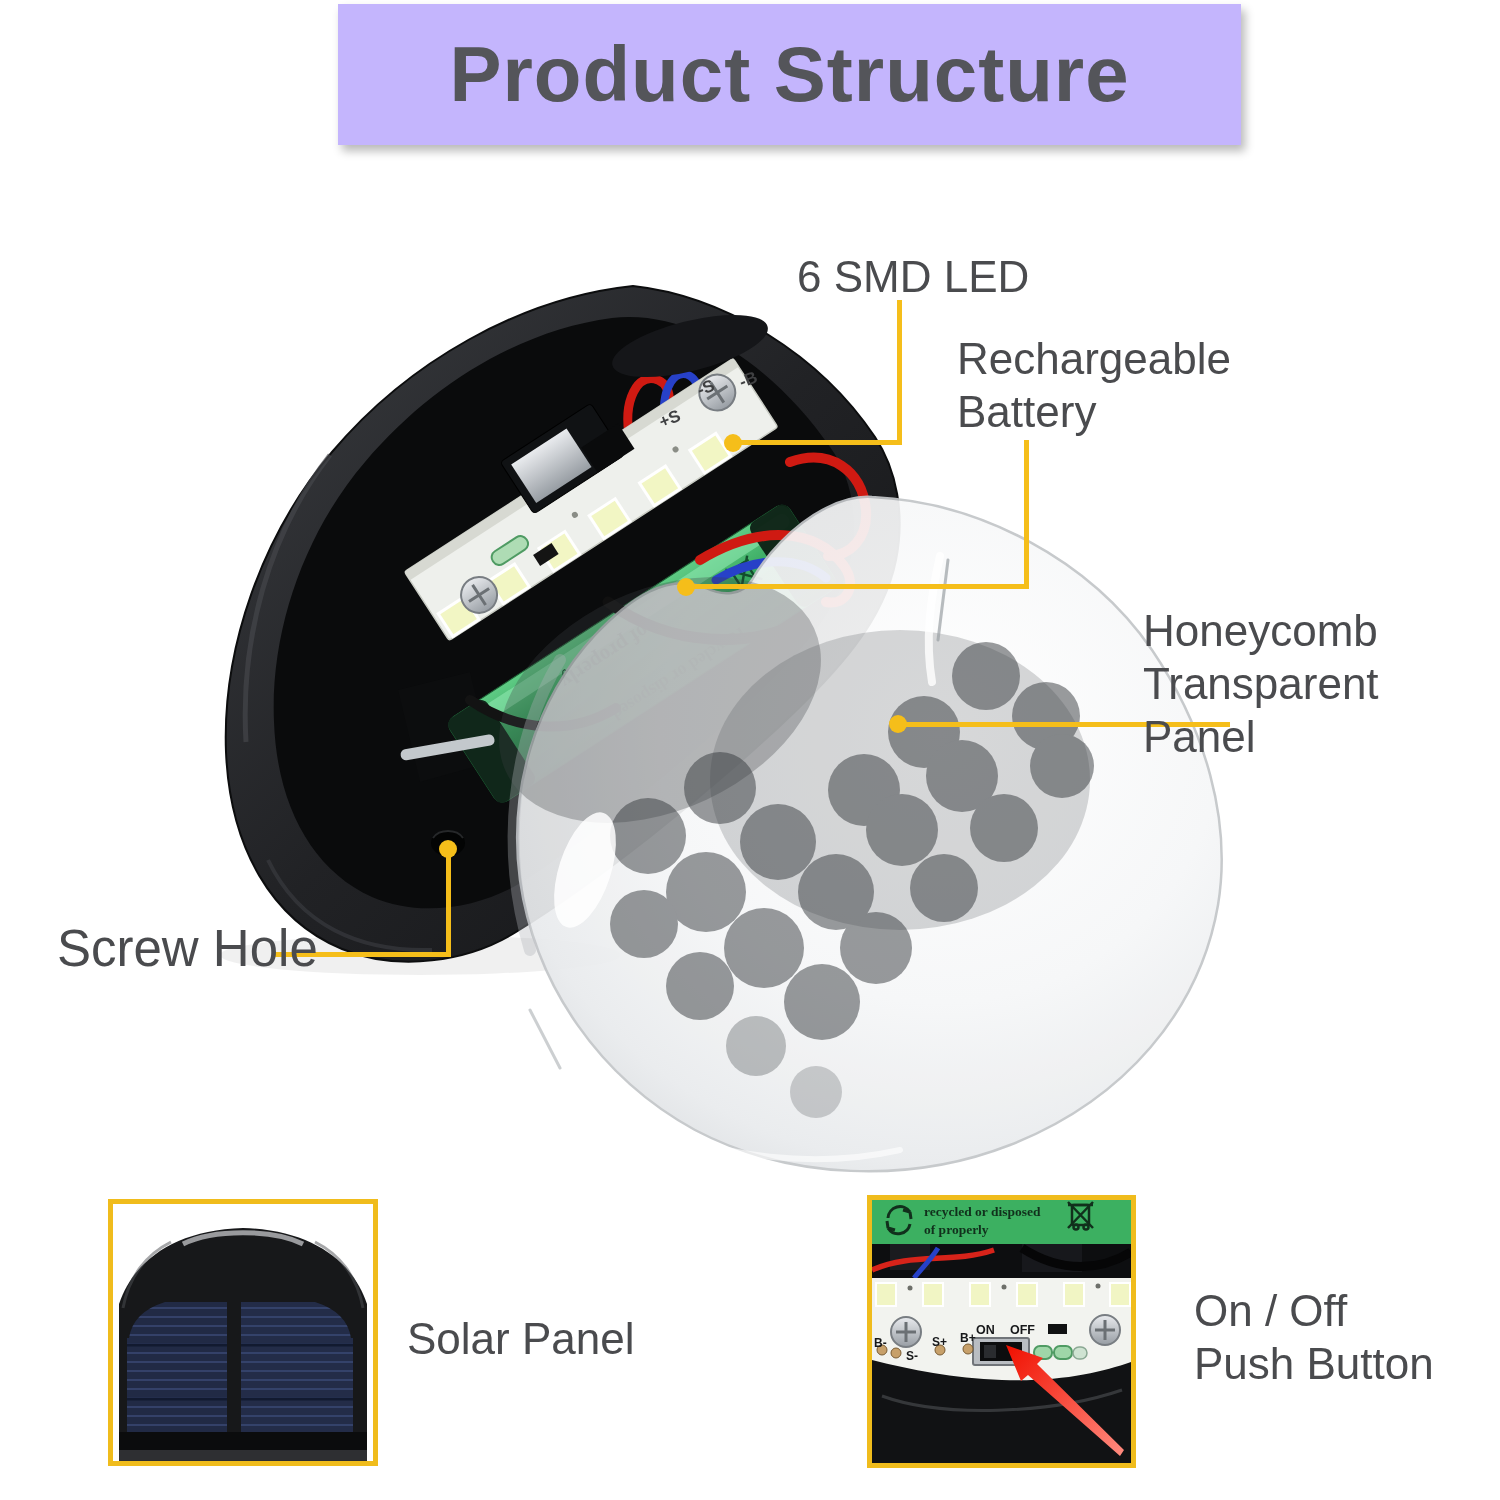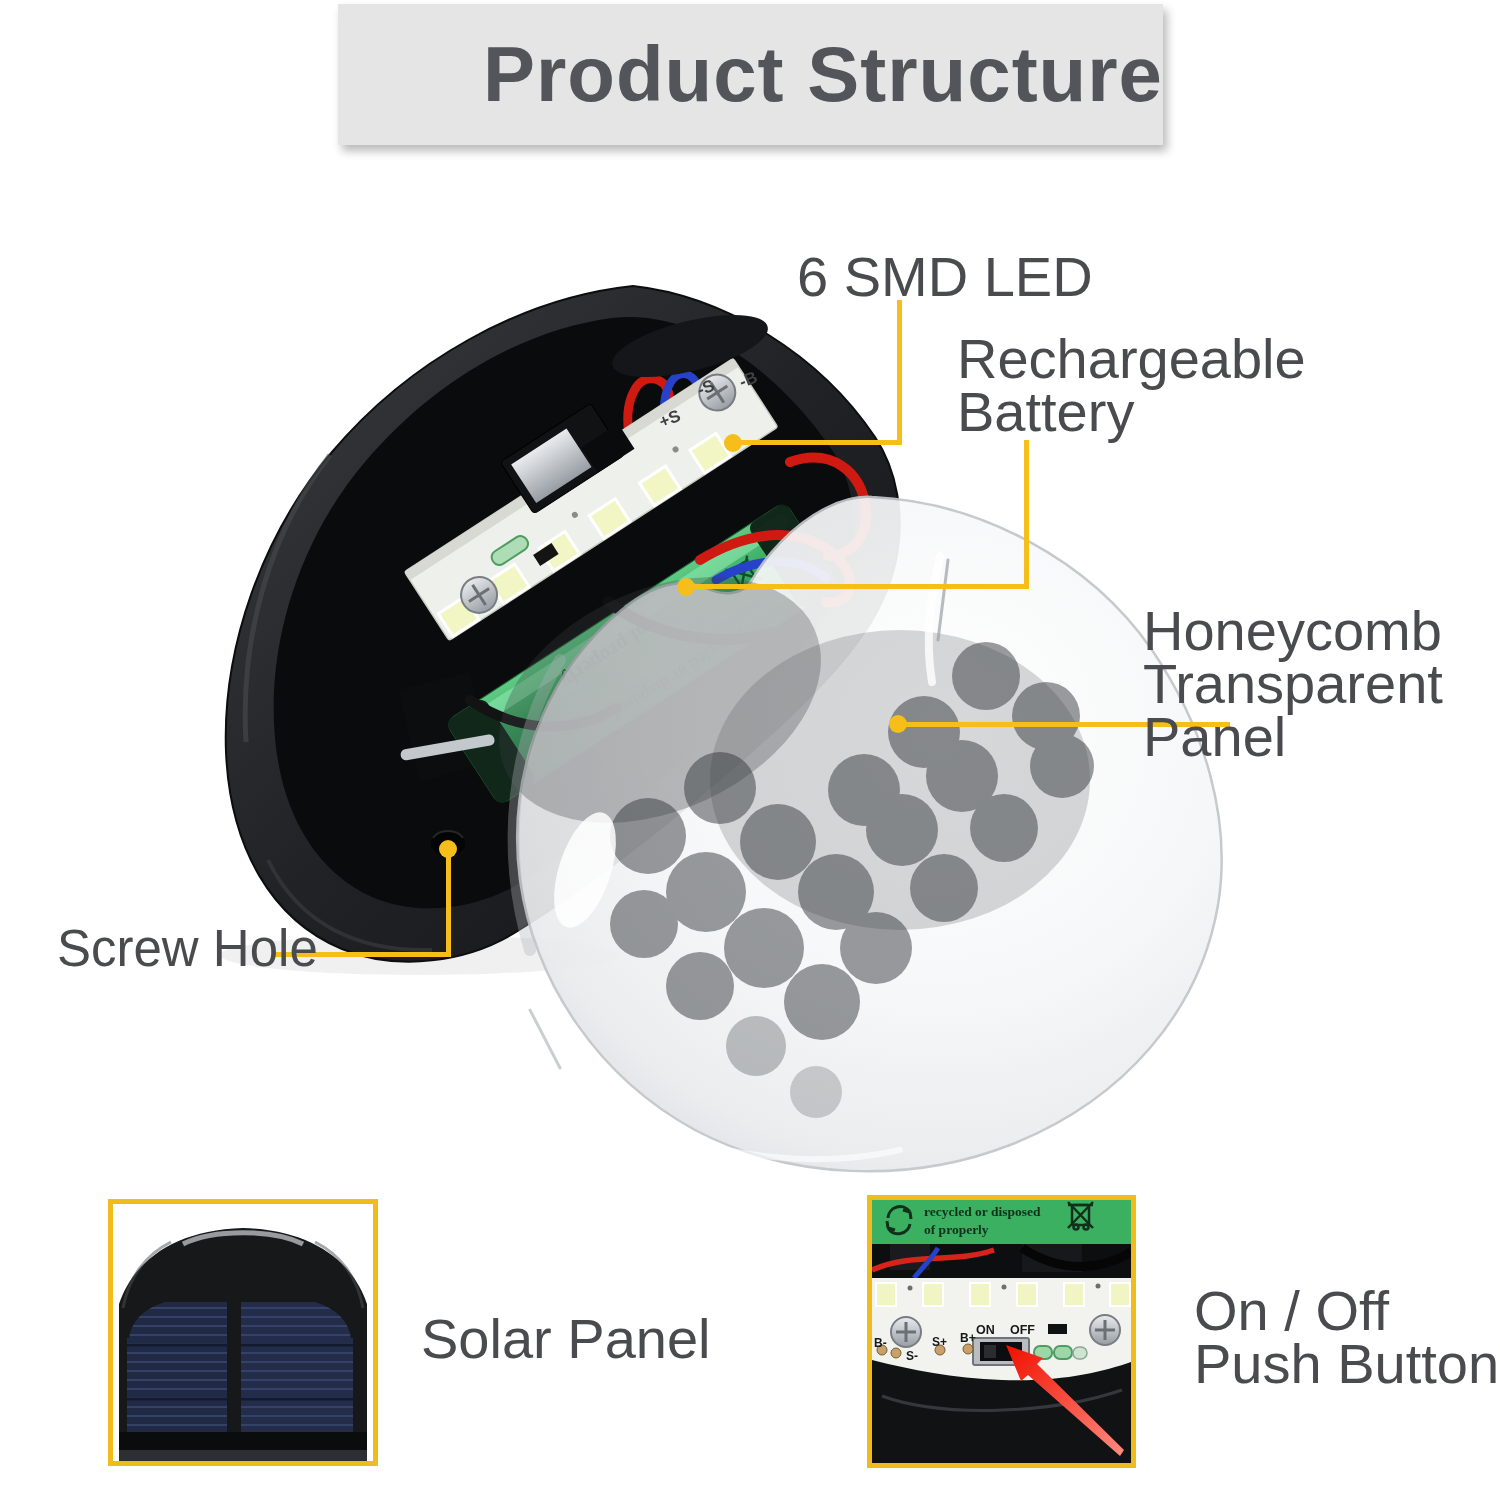--- a/index.html
+++ b/index.html
@@ -1,30 +1,30 @@
 <!DOCTYPE html>
 <html><head>
 <meta charset="utf-8">
 <style>
   html,body{margin:0;padding:0;background:#ffffff;}
   body{width:1500px;height:1500px;position:relative;overflow:hidden;
        font-family:"Liberation Sans",sans-serif;}
   .abs{position:absolute;}
   
-  .banner{left:338px;top:4px;width:825px;height:141px;background:#e5e5e5;
+  .banner{left:338px;top:4px;width:903px;height:141px;background:#c4b5fd;
           box-shadow:4px 6px 9px rgba(0,0,0,.28);
-          display:flex;align-items:center;justify-content:flex-end;z-index:5;}
+          display:flex;align-items:center;justify-content:center;z-index:5;}
   .banner-text{font-size:78px;font-weight:700;color:#54555A;letter-spacing:1px;}
   
-  .callout{color:#4A4B4E;font-size:56px;line-height:53px;white-space:pre-line;z-index:4;}
+  .callout{color:#4A4B4E;font-size:44px;line-height:53px;white-space:pre-line;z-index:4;}
   .lbl-smd{left:797px;top:250px;}
   .lbl-batt{left:957px;top:332px;}
   .lbl-honey{left:1143px;top:604px;}
   .lbl-screw{left:57px;top:922px;font-size:51px;}
-  .lbl-solar{left:421px;top:1312px;text-align:right;}
+  .lbl-solar{left:407px;top:1312px;text-align:right;}
   .lbl-push{left:1194px;top:1284px;}
   
   .lead{background:#F5BE1A;z-index:3;}
   .dot{width:18px;height:18px;border-radius:50%;background:#F5BE1A;z-index:3;}
   
   .thumb{border:5px solid #F0BC1C;background:#fff;z-index:2;}
   .thumb-solar{left:108px;top:1199px;width:260px;height:257px;}
   .thumb-btn{left:867px;top:1195px;width:259px;height:263px;}
   .thumb svg{display:block;width:100%;height:100%;}
   #scene{left:0;top:0;z-index:1;}

